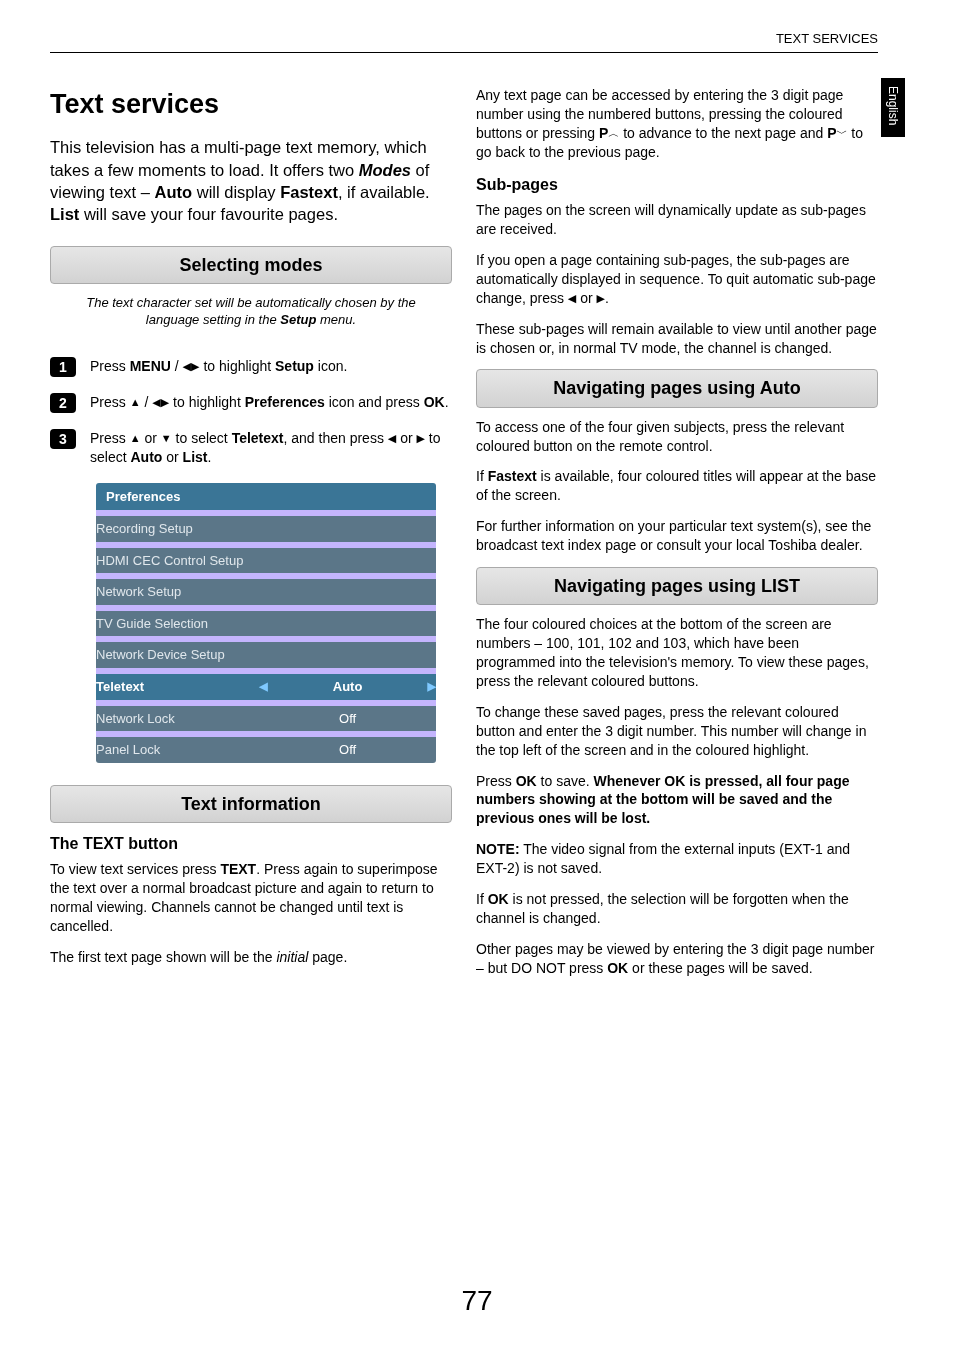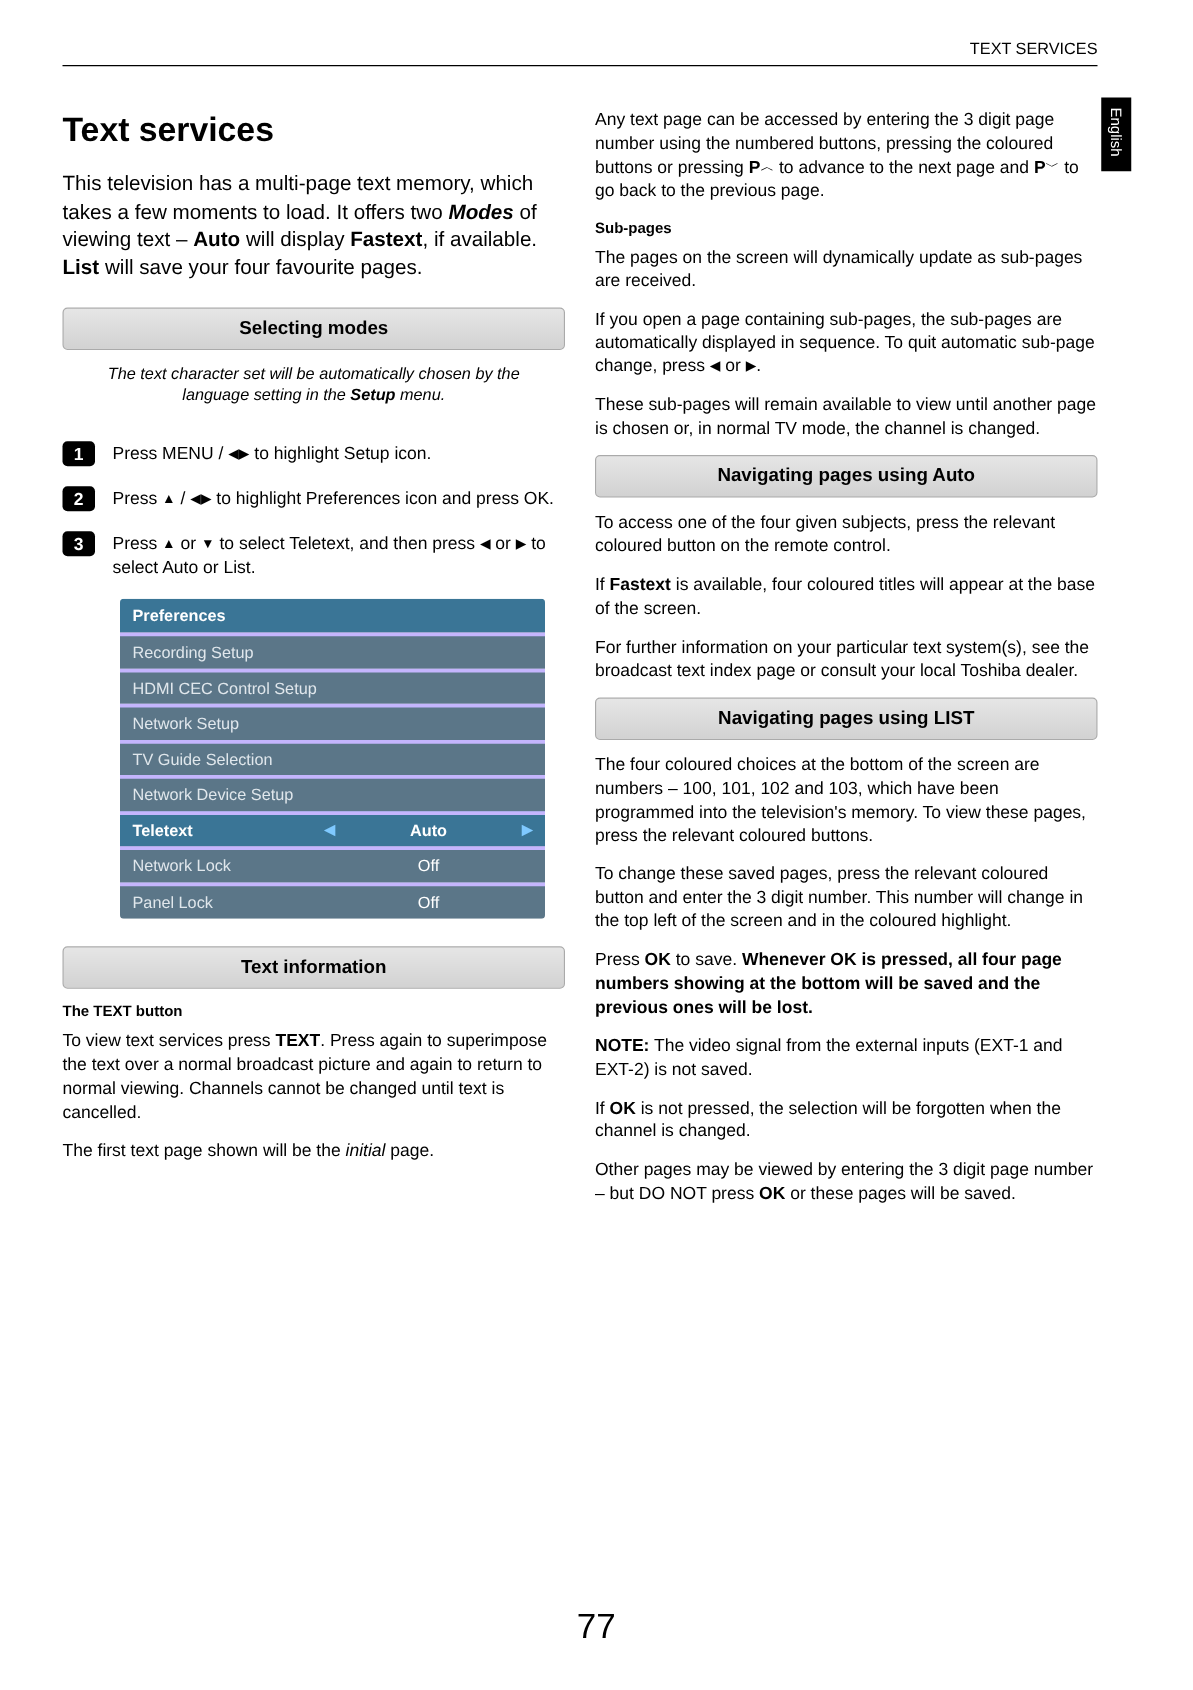--- a/index.html
+++ b/index.html
@@ -55,21 +55,21 @@
     line-height: 1.35;
     margin-bottom: 20px;
   }
   .intro .b { font-weight: 700; }
   .intro .bi { font-weight: 700; font-style: italic; }
   .section-head {
     background: linear-gradient(#e6e6e6, #d2d2d2);
     border: 1px solid #aaa;
     border-radius: 4px;
     text-align: center;
-    font-size: 15px;
+    font-size: 18px;
     font-weight: 700;
     padding: 6px 0;
     margin-bottom: 10px;
   }
   .subnote {
     font-style: italic;
     text-align: center;
     font-size: 13px;
     padding: 0 18px;
     margin-bottom: 28px;
@@ -81,51 +81,51 @@
     height: 20px;
     background: #000;
     color: #fff;
     font-weight: 700;
     font-size: 14px;
     text-align: center;
     border-radius: 4px;
     line-height: 20px;
   }
   .step-body { flex: 1; font-size: 14px; }
-  .step-body .b { font-weight: 400; }
+  .step-body .b { font-weight: 700; }
   .arrow { display: inline-block; font-size: 11px; vertical-align: 1px; }
   .menu {
     margin-left: 46px;
     width: 340px;
     border-radius: 3px;
     overflow: hidden;
     margin-bottom: 22px;
     font-size: 13px;
   }
   .menu-head {
     background: #3a7596;
     color: #fff;
     padding: 5px 10px;
     font-weight: 700;
   }
   .menu-row {
     background: #5b7688;
     color: #e0e7ec;
-    padding: 4px 10px;
-    border-top: 3px solid #c4b5fd;
+    padding: 4px 0;
+    border-top: 6px solid #c4b5fd;
     display: flex;
     align-items: center;
   }
   .menu-row.active { background: #3a7596; color: #fff; font-weight: 700; }
   .menu-label { flex: 0 0 48%; }
   .menu-val { flex: 1; text-align: center; color: #ffffff; }
   .menu-row.active .menu-val { color: #fff; }
   .menu-arrow { flex: 0 0 14px; color: #7fc9ff; font-size: 11px; }
   .menu-arrow.r { text-align: right; }
-  .subhead { font-weight: 700; font-size: 12px; margin-bottom: 6px; margin-top: 4px;}
+  .subhead { font-weight: 700; font-size: 16px; margin-bottom: 6px; margin-top: 4px;}
   p.body { margin-bottom: 12px; font-size: 14px; }
   p.body .b { font-weight: 700; }
   p.body .i { font-style: italic; }
   .page-num {
     position: absolute;
     bottom: 32px;
     left: 0; right: 0;
     text-align: center;
     font-size: 28px;
   }

